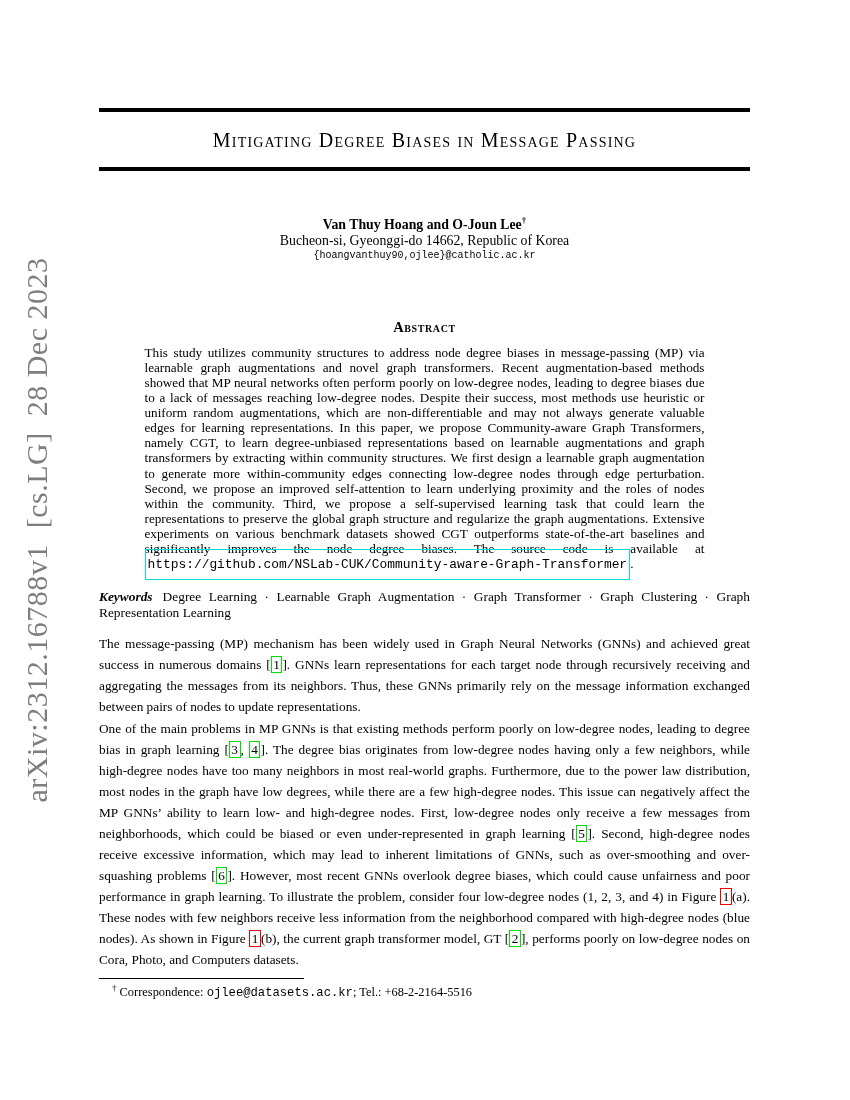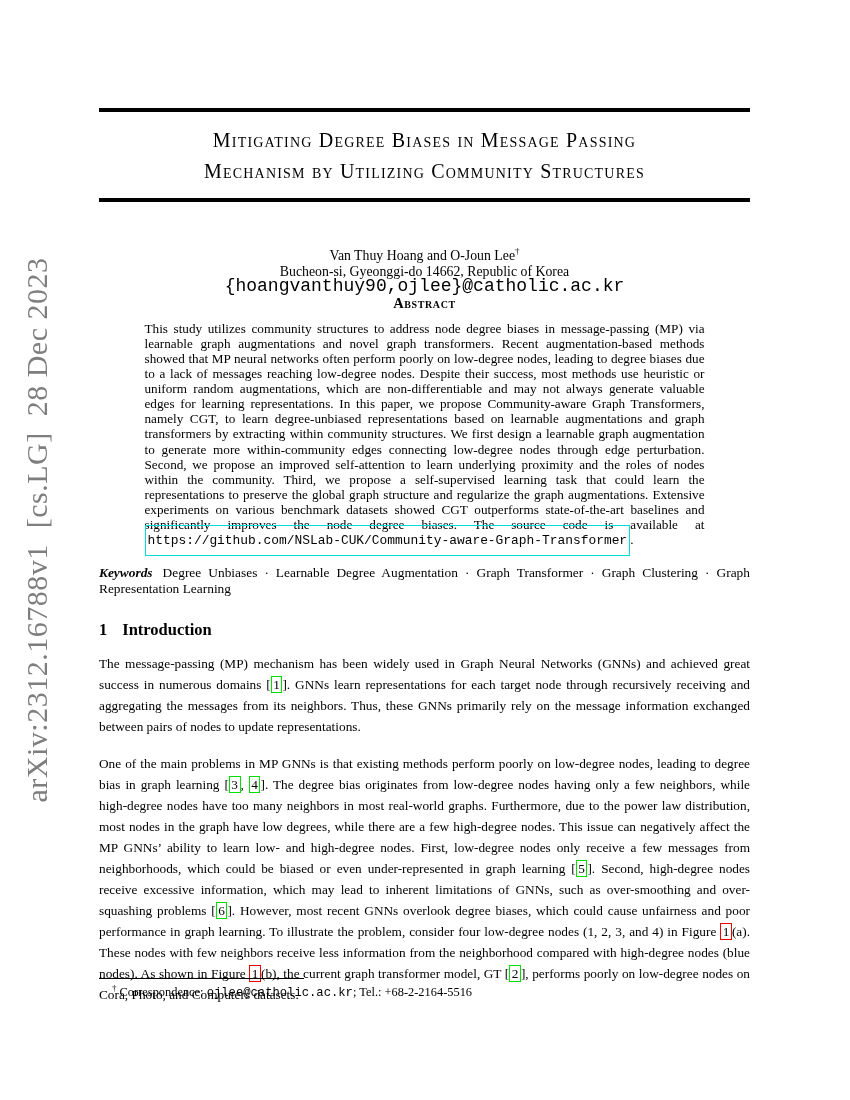--- a/index.html
+++ b/index.html
@@ -30,44 +30,45 @@
     margin: 13px 0 11px 0;
     text-align: center;
     font-size: 20px;
     font-weight: normal;
     font-variant: small-caps;
     letter-spacing: 1.2px;
     line-height: 31px;
   }
   .title .tline { display: block; text-align: center; }
   .authors { margin-top: 46px; text-align: center; font-size: 13.8px; line-height: 15.6px; }
-  .author-names { font-weight: normal; }
+  .author-names { font-weight: bold; }
   sup { font-size: 9px; vertical-align: super; line-height: 0; }
-  .mono { font-family: "Liberation Mono", monospace; font-size: 18px; }
+  .mono { font-family: "Liberation Mono", monospace; font-size: 10px; }
   .abstract-heading {
+    margin-top: 55px;
     text-align: center;
     font-size: 14.5px;
     font-weight: bold;
     font-variant: small-caps;
     letter-spacing: 0.6px;
   }
   .abstract-body {
     width: 560px;
     margin: 9px auto 0 auto;
     font-size: 13.2px;
     line-height: 15.1px;
     text-align: justify;
   }
   .just { text-align: justify; }
   .keywords { margin: 17px 0 0 0; font-size: 13.4px; line-height: 15.6px; }
   .kw-label { font-weight: bold; font-style: italic; margin-right: 10px; }
   .section-heading { margin: 24px 0 0 0; font-size: 16.5px; font-weight: bold; }
   .sec-num { margin-right: 15px; }
   .body-para { margin: 13px 0 0 0; font-size: 13.3px; line-height: 21px; }
-  .body-para + .body-para { margin-top: 16px; }
+  .body-para + .body-para { margin-top: 1px; }
   .cbox { border: 1.3px solid var(--cite_box, #00e000); padding: 0 1.5px; }
   .fbox { border: 1.3px solid var(--figref_box, #f00000); padding: 0 1.5px; }
   .ubox {
     border: 1.4px solid var(--url_box, #00dcdc);
     padding: 7px 2px;
     font-family: "Liberation Mono", monospace;
     font-size: 12.9px;
   }
   .mono-inline { font-family: "Liberation Mono", monospace; font-size: 12.2px; }
   .footnote-block { position: absolute; left: 99px; top: 978px; width: 651px; }
@@ -80,45 +81,41 @@
 <div class="page">
 
   <div class="arxiv-banner">arXiv:2312.16788v1&nbsp; [cs.LG]&nbsp; 28 Dec 2023</div>
 
   <div class="content">
 
     <div class="rule rule-top"></div>
 
     <h1 class="title">
       <span class="tline">Mitigating Degree Biases in Message Passing</span>
-      <span class="tline">Mechanism by Utilizing Community Structures</span>
     </h1>
 
     <div class="rule rule-bottom"></div>
 
     <div class="authors">
       <div class="author-names"><span>Van Thuy Hoang and O-Joun Lee</span><sup>†</sup></div>
       <div>Bucheon-si, Gyeonggi-do 14662, Republic of Korea</div>
       <div class="mono">{hoangvanthuy90,ojlee}@catholic.ac.kr</div>
     </div>
 
     <div class="abstract-heading">Abstract</div>
     <p class="abstract-body"><span>This study utilizes community structures to address node degree biases in message-passing (MP) via learnable graph augmentations and novel graph transformers. Recent augmentation-based methods showed that MP neural networks often perform poorly on low-degree nodes, leading to degree biases due to a lack of messages reaching low-degree nodes. Despite their success, most methods use heuristic or uniform random augmentations, which are non-differentiable and may not always generate valuable edges for learning representations. In this paper, we propose Community-aware Graph Transformers, namely CGT, to learn degree-unbiased representations based on learnable augmentations and graph transformers by extracting within community structures. We first design a learnable graph augmentation to generate more within-community edges connecting low-degree nodes through edge perturbation. Second, we propose an improved self-attention to learn underlying proximity and the roles of nodes within the community. Third, we propose a self-supervised learning task that could learn the representations to preserve the global graph structure and regularize the graph augmentations. Extensive experiments on various benchmark datasets showed CGT outperforms state-of-the-art baselines and significantly improves the node degree biases. The source code is available at </span><span class="ubox">https://github.com/NSLab-CUK/Community-aware-Graph-Transformer</span><span>.</span></p>
 
     <p class="keywords just">
-      <span class="kw-label">Keywords</span><span>Degree Unbiases · Learnable Degree Augmentation · Graph Transformer · Graph Clustering · Graph Representation Learning</span>
+      <span class="kw-label">Keywords</span><span>Degree Learning · Learnable Graph Augmentation · Graph Transformer · Graph Clustering · Graph Representation Learning</span>
     </p>
 
-    <h2 class="section-heading">
-      <span class="sec-num">1</span><span>Introduction</span>
-    </h2>
 
     <p class="body-para just"><span>The message-passing (MP) mechanism has been widely used in Graph Neural Networks (GNNs) and achieved great success in numerous domains [</span><span class="cbox">1</span><span>]. GNNs learn representations for each target node through recursively receiving and aggregating the messages from its neighbors. Thus, these GNNs primarily rely on the message information exchanged between pairs of nodes to update representations.</span></p>
     <p class="body-para just"><span>One of the main problems in MP GNNs is that existing methods perform poorly on low-degree nodes, leading to degree bias in graph learning [</span><span class="cbox">3</span><span>, </span><span class="cbox">4</span><span>]. The degree bias originates from low-degree nodes having only a few neighbors, while high-degree nodes have too many neighbors in most real-world graphs. Furthermore, due to the power law distribution, most nodes in the graph have low degrees, while there are a few high-degree nodes. This issue can negatively affect the MP GNNs’ ability to learn low- and high-degree nodes. First, low-degree nodes only receive a few messages from neighborhoods, which could be biased or even under-represented in graph learning [</span><span class="cbox">5</span><span>]. Second, high-degree nodes receive excessive information, which may lead to inherent limitations of GNNs, such as over-smoothing and over-squashing problems [</span><span class="cbox">6</span><span>]. However, most recent GNNs overlook degree biases, which could cause unfairness and poor performance in graph learning. To illustrate the problem, consider four low-degree nodes (1, 2, 3, and 4) in Figure </span><span class="fbox">1</span><span>(a). These nodes with few neighbors receive less information from the neighborhood compared with high-degree nodes (blue nodes). As shown in Figure </span><span class="fbox">1</span><span>(b), the current graph transformer model, GT [</span><span class="cbox">2</span><span>], performs poorly on low-degree nodes on Cora, Photo, and Computers datasets.</span></p>
 
   </div>
 
   <div class="footnote-block">
     <div class="footnote-rule"></div>
-    <p class="footnote"><sup>†</sup><span><span> Correspondence: </span><span class="mono-inline">ojlee@catholic.ac.kr</span><span>; Tel.: +68-2-2164-5516</span></span></p>
+    <p class="footnote"><sup>†</sup><span><span> Correspondence: </span><span class="mono-inline">ojlee@datasets.ac.kr</span><span>; Tel.: +68-2-2164-5516</span></span></p>
   </div>
 
 </div>
 
 </body></html>

